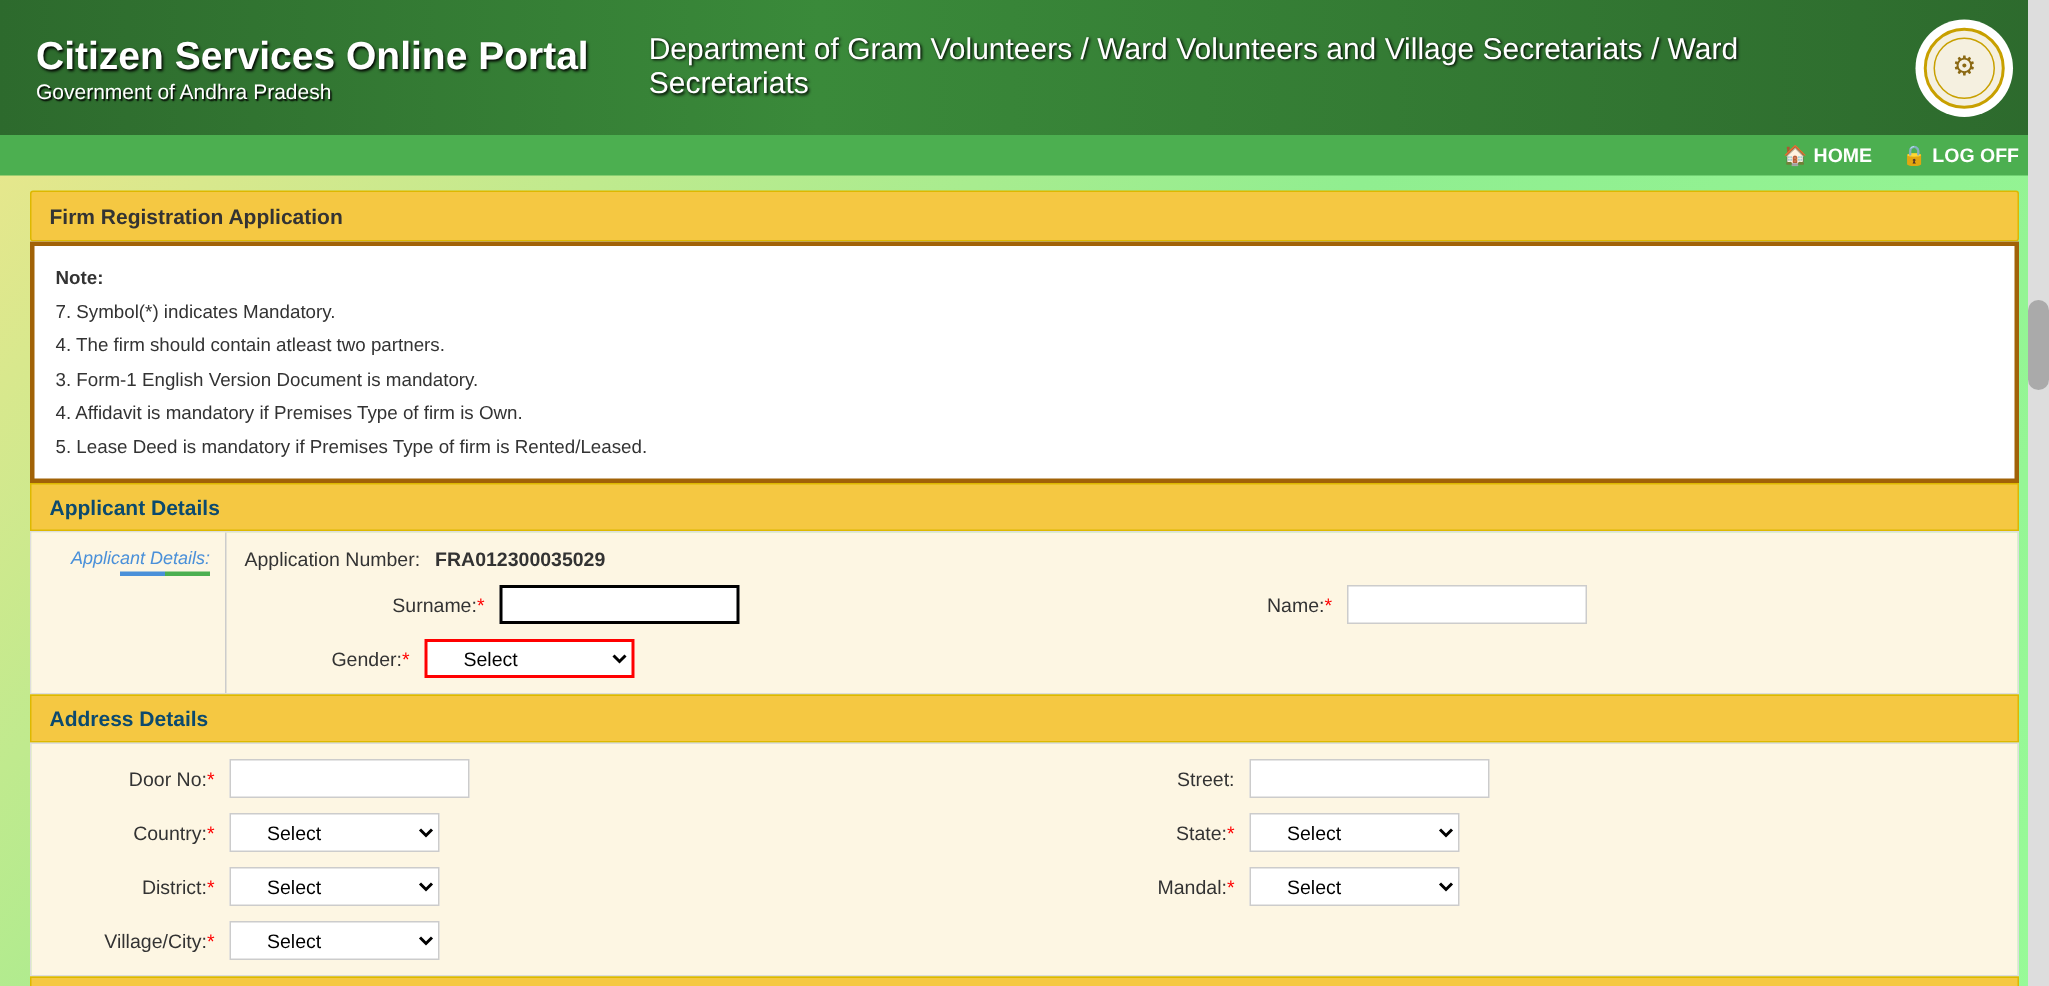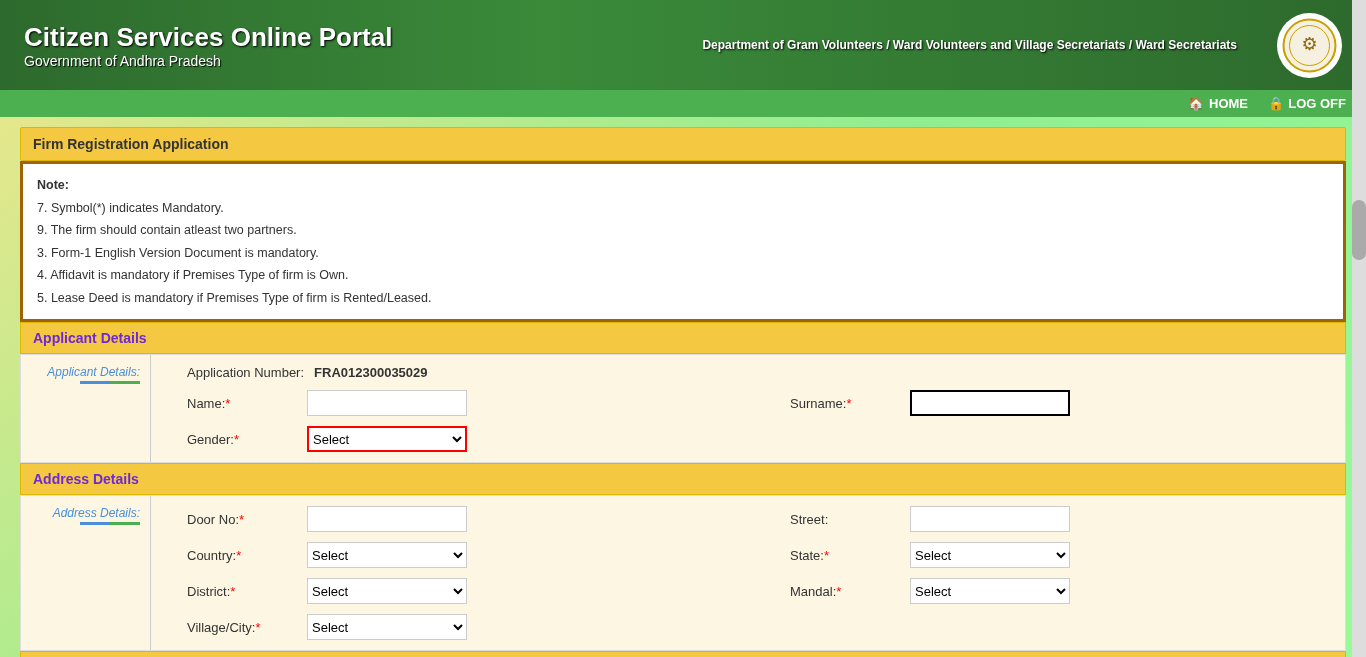--- a/index.html
+++ b/index.html
@@ -32,23 +32,23 @@
       font-weight: bold;
       text-shadow: 1px 1px 2px #000;
     }
     .header-subtitle {
       color: #fff;
       font-size: 14px;
       text-shadow: 1px 1px 1px #000;
     }
     .header-center {
       color: #fff;
-      font-size: 12px;
-      font-weight: bold;
-      text-align: right;
+      font-size: 20px;
+      font-weight: normal;
+      text-align: left;
       text-shadow: 1px 1px 2px #000;
       flex: 1;
       padding: 0 40px;
     }
     .header-logo {
       width: 65px;
       height: 65px;
       background: #fff;
       border-radius: 50%;
       display: flex;
@@ -115,32 +115,31 @@
       border: 1px solid #ddd;
       margin-bottom: 0;
     }
 
     .subsection-header {
       background: #f5c842;
       border: 1px solid #ddb800;
       padding: 7px 12px;
       font-size: 14px;
       font-weight: bold;
-      color: #6d28d9;
+      color: #0c4a6e;
     }
 
     .form-row {
       display: flex;
       align-items: stretch;
       border-bottom: 1px dashed #ccc;
       background: #fdf6e3;
     }
     .form-row:last-child {
       border-bottom: none;
-      gap: 24px;
     }
 
     .sidebar-label-col {
       width: 130px;
       min-width: 130px;
       padding: 10px 10px;
       display: flex;
       flex-direction: column;
       align-items: flex-end;
       justify-content: flex-start;
@@ -176,43 +175,44 @@
       align-items: center;
       gap: 10px;
       flex-wrap: wrap;
     }
 
     .field-label {
       font-size: 13px;
       color: #333;
       min-width: 110px;
       white-space: nowrap;
+      text-align: right;
     }
     .field-label .required {
       color: red;
     }
 
     .field-input {
       height: 26px;
       border: 1px solid #ccc;
       padding: 2px 6px;
       font-size: 13px;
       outline: none;
       background: #fff;
     }
     .field-input-wide { width: 160px; }
 
     .field-select {
       height: 26px;
       border: 1px solid #ccc;
-      padding: 2px 0;
+      padding: 2px 20px;
       font-size: 13px;
       background: #fff;
       outline: none;
-      width: 160px;
+      width: 140px;
     }
     .field-select-red {
       border: 2px solid red !important;
     }
 
     .app-number-val {
       font-size: 13px;
       font-weight: bold;
       color: #333;
     }
@@ -252,21 +252,21 @@
   </a>
 </div>
 
 <div class="main-content">
 
   <div class="section-header">Firm Registration Application</div>
 
   <div class="notes-box">
     <div class="notes-title">Note:</div>
     <div>7. Symbol(*) indicates Mandatory.</div>
-    <div>9. The firm should contain atleast two partners.</div>
+    <div>4. The firm should contain atleast two partners.</div>
     <div>3. Form-1 English Version Document is mandatory.</div>
     <div>4. Affidavit is mandatory if Premises Type of firm is Own.</div>
     <div>5. Lease Deed is mandatory if Premises Type of firm is Rented/Leased.</div>
   </div>
 
   <div class="subsection-header">Applicant Details</div>
   <div class="form-section">
     <div class="form-row">
       <div class="sidebar-label-col">
         <span class="sidebar-label">Applicant Details:</span>
@@ -276,31 +276,31 @@
         </div>
       </div>
       <div class="form-fields">
 
         <div class="field-row">
           <span class="field-label">Application Number:</span>
           <span class="app-number-val">FRA012300035029</span>
         </div>
 
         <div class="field-row">
+          <div class="half-item" style="margin-left:50px;">
+            <span class="field-label">
+              <span>Surname:</span><span class="required">*</span>
+            </span>
+            <input type="text" class="field-input field-input-wide" style="border: 2px solid rgb(0, 0, 0);">
+          </div>
           <div class="half-item">
             <span class="field-label">
               <span>Name:</span><span class="required">*</span>
             </span>
             <input type="text" class="field-input field-input-wide" style="">
-          </div>
-          <div class="half-item" style="margin-left:50px;">
-            <span class="field-label">
-              <span>Surname:</span><span class="required">*</span>
-            </span>
-            <input type="text" class="field-input field-input-wide" style="border: 2px solid rgb(0, 0, 0);">
           </div>
         </div>
 
         <div class="field-row">
           <span class="field-label">
             <span>Gender:</span><span class="required">*</span>
           </span>
           <select class="field-select field-select-red">
             <option>Select</option>
             <option>Male</option>
@@ -308,27 +308,20 @@
             <option>Other</option>
           </select>
         </div>
       </div>
     </div>
   </div>
 
   <div class="subsection-header">Address Details</div>
   <div class="form-section">
     <div class="form-row">
-      <div class="sidebar-label-col">
-        <span class="sidebar-label">Address Details:</span>
-        <div class="sidebar-underline">
-          <div class="ul-blue"></div>
-          <div class="ul-green"></div>
-        </div>
-      </div>
       <div class="form-fields">
 
         <div class="field-row">
           <div class="half-item">
             <span class="field-label">
               <span>Door No:</span><span class="required">*</span>
             </span>
             <input type="text" class="field-input field-input-wide" style="">
           </div>
           <div class="half-item" style="margin-left:50px;">

